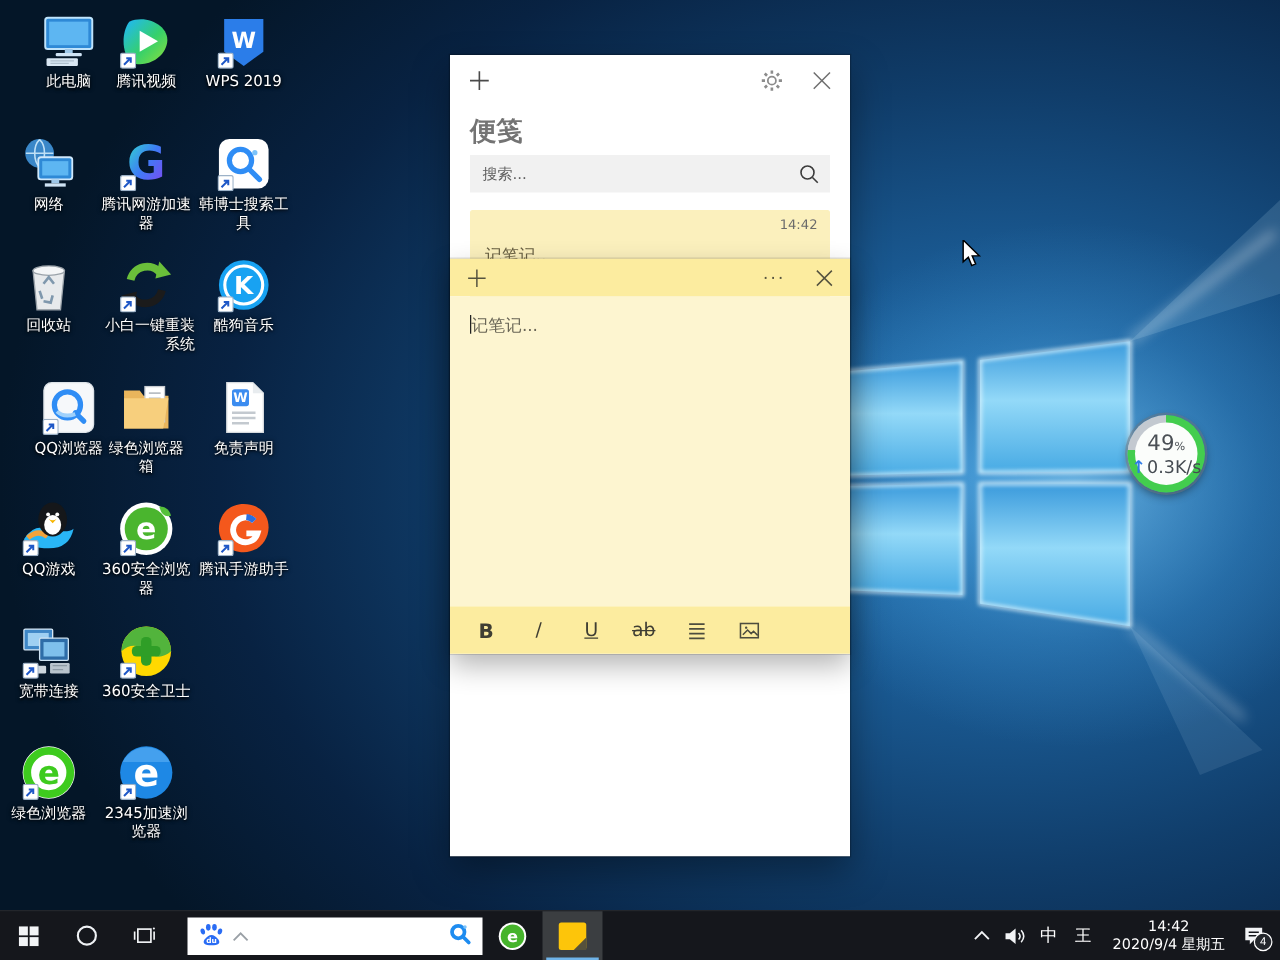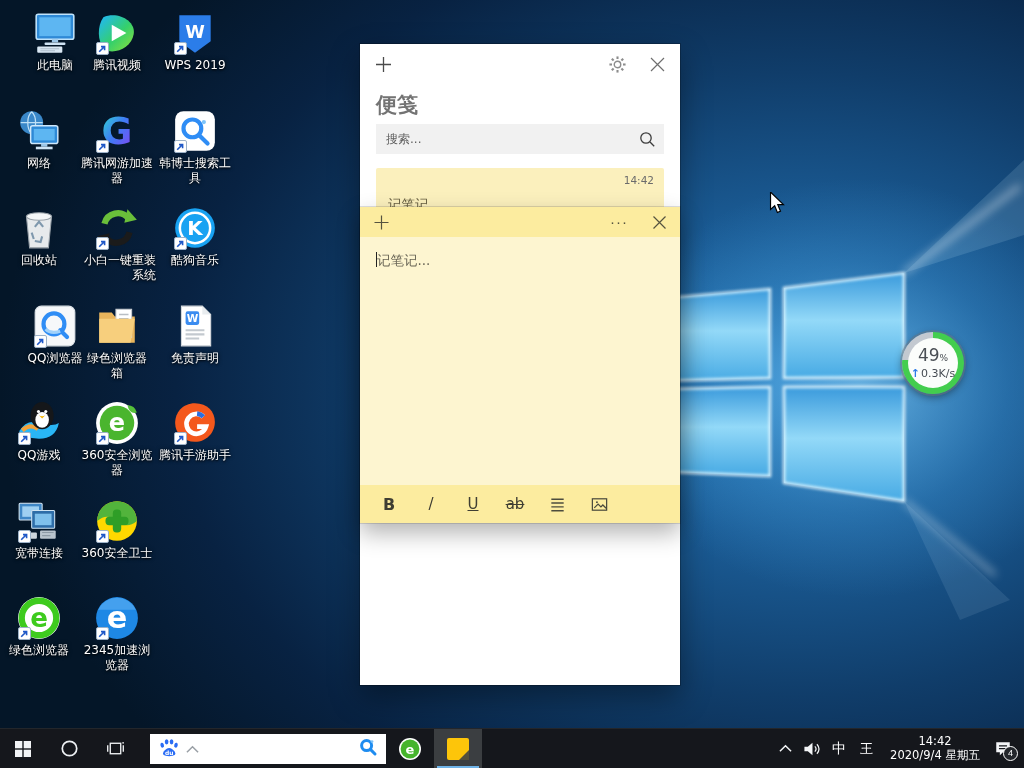--- a/index.html
+++ b/index.html
@@ -66,21 +66,21 @@
 
   
   #gauge{position:absolute;left:902px;top:332px;width:62px;height:62px;border-radius:50%;
     background:conic-gradient(#43cd4e 0deg 276deg,#c3c9d0 276deg 360deg);
     box-shadow:0 0 0 2px rgba(110,120,132,.5),0 3px 8px rgba(0,0,0,.45);
     display:flex;align-items:center;justify-content:center;cursor:pointer;}
   .gauge-inner{width:50px;height:50px;border-radius:50%;background:#fbfdfb;
     display:flex;flex-direction:column;align-items:center;justify-content:center;}
   .gauge-num{font-size:17px;line-height:17px;color:#4a4f55;}
   .gauge-num small{font-size:9px;}
-  .gauge-speed{font-size:11px;line-height:12px;color:#454b52;margin-top:1px;}
+  .gauge-speed{font-size:14px;line-height:12px;color:#454b52;margin-top:1px;}
   .gauge-speed .up{color:#2f7ce8;font-weight:700;margin-right:1px;}
 
   
   #cursor{position:absolute;left:769px;top:192px;pointer-events:none;}
 
   
   #taskbar{position:absolute;left:0;bottom:0;width:1024px;height:40px;background:#15171c;
     display:flex;align-items:center;border-top:1px solid #23262b;box-sizing:border-box;}
   .tb-btn{width:46px;height:40px;background:none;border:none;display:flex;align-items:center;
     justify-content:center;cursor:pointer;}

